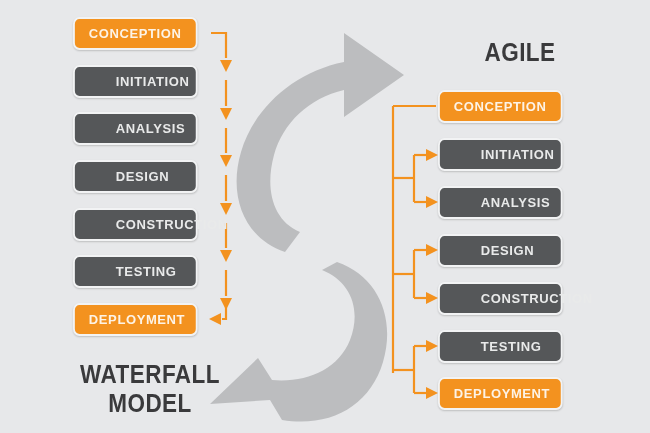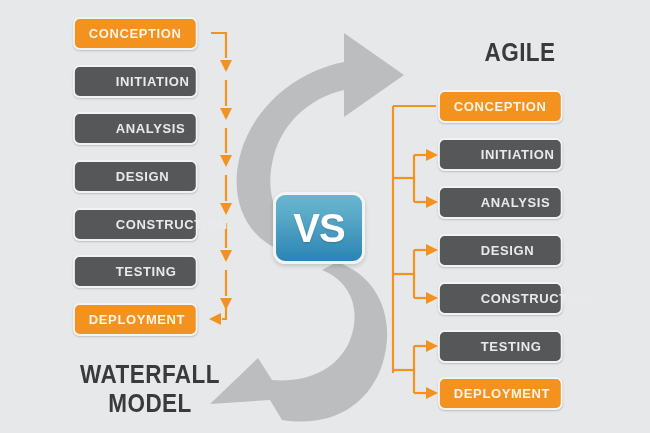--- a/index.html
+++ b/index.html
@@ -214,17 +214,14 @@
   <div class="box dark" style="left:438px;top:282px;">
     <span>CONSTRUCTION</span>
   </div>
   <div class="box dark" style="left:438px;top:330px;">
     <span>TESTING</span>
   </div>
   <div class="box accent" style="left:438px;top:377px;">
     <span>DEPLOYMENT</span>
   </div>
 
-  <div id="vs-badge">
-    <div class="vs-text">VS</div>
-  </div>
 
 </div>
 
 </body></html>

